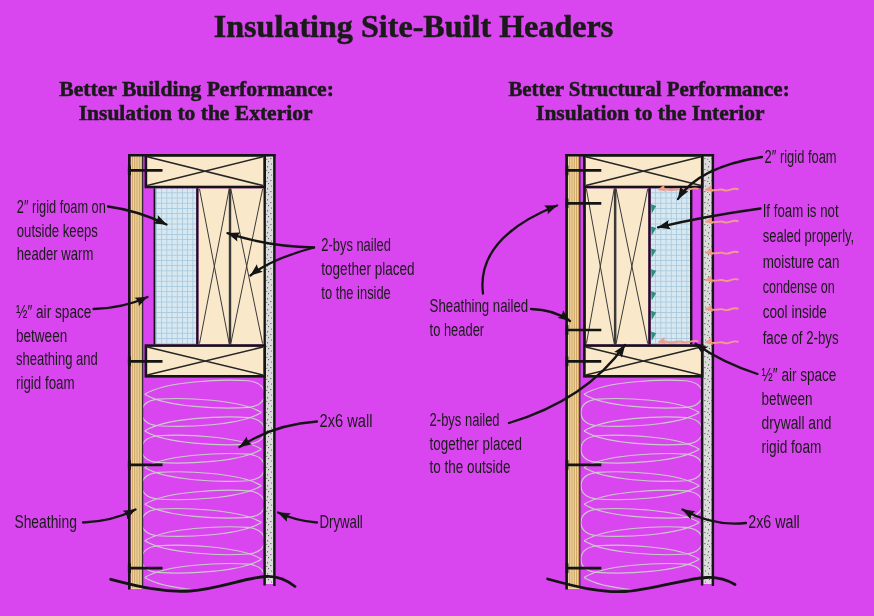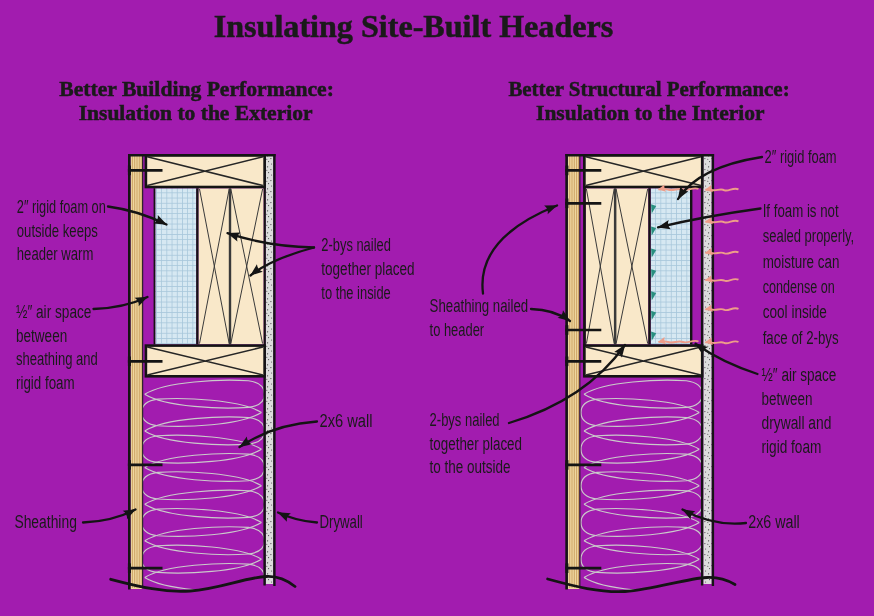--- a/index.html
+++ b/index.html
@@ -1,15 +1,15 @@
 <!DOCTYPE html>
 <html><head><meta charset="utf-8">
 <style>
  html,body{margin:0;padding:0;background:#fff;}
- #page{width:874px;height:616px;position:relative;overflow:hidden;background:#a21caf;}
+ #page{width:874px;height:616px;position:relative;overflow:hidden;background:#d946ef;}
 </style></head>
 <body>
 <div id="page">
 <svg width="874" height="616" viewBox="0 0 874 616">
 
 <defs>
  <pattern id="grid" patternUnits="userSpaceOnUse" width="5.2" height="5.2">
    <rect width="5.2" height="5.2" fill="#d6e8f2"></rect>
    <path d="M0,0.4H5.2 M0.4,0V5.2" stroke="#a6c5da" stroke-width="0.8" fill="none"></path>
  </pattern>

